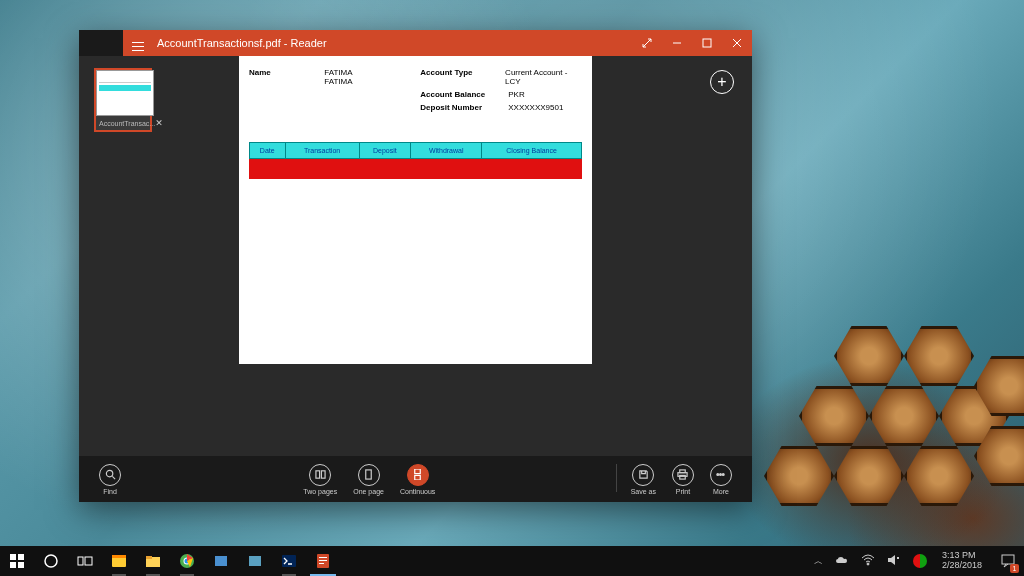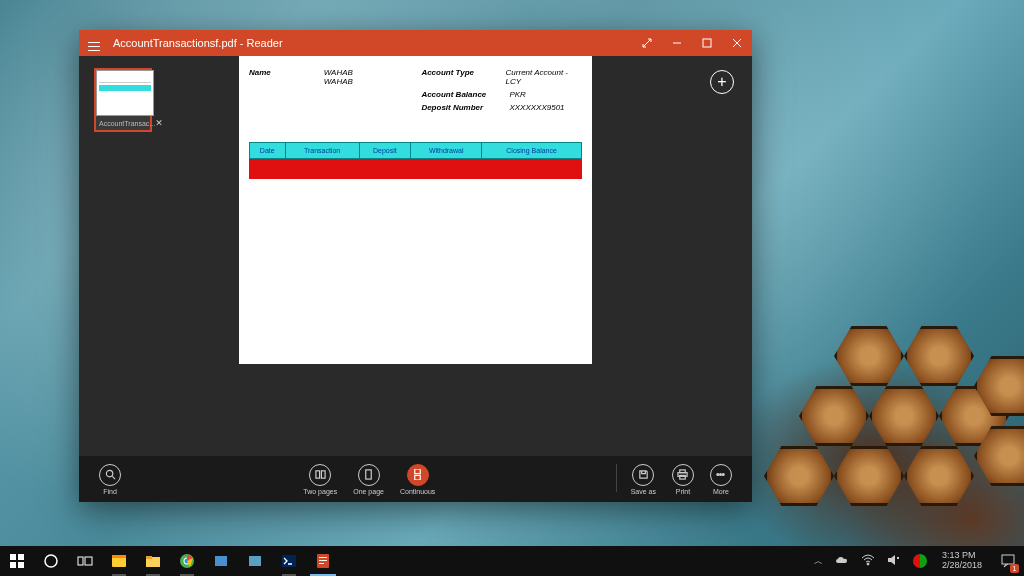--- a/index.html
+++ b/index.html
@@ -22,21 +22,21 @@
 .h1{left:40px;top:180px}.h2{left:110px;top:180px}.h3{left:180px;top:180px}
 .h4{left:75px;top:120px}.h5{left:145px;top:120px}.h6{left:215px;top:120px}
 .h7{left:110px;top:60px}.h8{left:180px;top:60px}.h9{left:250px;top:90px}
 .h10{left:250px;top:160px}
 
 .reader-window {
   position: absolute; left: 79px; top: 30px; width: 673px; height: 472px;
   background: #1a1a1a; box-shadow: 0 8px 30px rgba(0,0,0,0.5);
 }
 .titlebar {
-  height: 26px; background: #d04828; display: flex; align-items: center; color: #fff; font-size: 11px;
+  height: 26px; background: #d04828; display: flex; align-items: center; color: #fff; font-size: 11px; margin-left: 44px;
 }
 .hamburger { width: 30px; text-align: center; cursor: pointer; }
 .hamburger span { display:inline-block; width:12px; height:1px; background:#fff; box-shadow:0 -4px 0 #fff, 0 4px 0 #fff; }
 .title-text { flex: 1; padding-left: 4px; }
 .win-controls { display: flex; }
 .win-btn { width: 30px; height: 26px; display:flex; align-items:center; justify-content:center; cursor:pointer; }
 .win-btn svg { width:10px; height:10px; stroke:#fff; stroke-width:1; fill:none; }
 
 .content-area { position: relative; height: 400px; background: #2a2a2a; }
 .thumb-panel {
@@ -60,21 +60,21 @@
   position:absolute; right:18px; top:14px; width:24px; height:24px;
   border:1.5px solid #fff; border-radius:50%; color:#fff;
   display:flex; align-items:center; justify-content:center; font-size:16px; cursor:pointer;
 }
 
 .page {
   position:absolute; left:160px; top:0; width:353px; height:308px; bottom:0; margin-top:0;
   background:#fff; padding:12px 10px 10px 10px; font-size:8px; color:#000;
 }
 .page-top { display:flex; gap:30px; }
-.page-col { display:flex; flex-direction:column; gap:4px;font-style:italic; }
+.page-col { display:flex; flex-direction:column; gap:4px; }
 .page-row { display:flex; gap:8px; }
 .lbl { font-weight:bold; width:70px; }
 .val { }
 .tbl { margin-top:30px; width:100%; border-collapse:collapse; }
 .tbl th { background:#33dddd; color:#0040a0; font-size:7px; padding:4px 2px; border:1px solid #008888; font-weight:normal; }
 .redbar { height:20px; background:#e01010; margin-top:0; }
 
 .toolbar {
   position:absolute; bottom:0; left:0; right:0; height:46px; background:#1a1a1a;
   display:flex; align-items:center; color:#ccc; font-size:7px;
@@ -166,21 +166,21 @@
         </div>
       </div>
 
       <div class="add-btn">+</div>
 
       <div class="page">
         <div class="page-top">
           <div class="page-col">
             <div class="page-row">
               <span class="lbl">Name</span>
-              <span class="val">WAHAB WAHAB</span>
+              <span class="val">FATIMA FATIMA</span>
             </div>
           </div>
           <div class="page-col" style="margin-left:10px;">
             <div class="page-row">
               <span class="lbl" style="width:80px">Account Type</span>
               <span class="val">Current Account - LCY</span>
             </div>
             <div class="page-row">
               <span class="lbl" style="width:80px">Account Balance</span>
               <span class="val">PKR</span>

